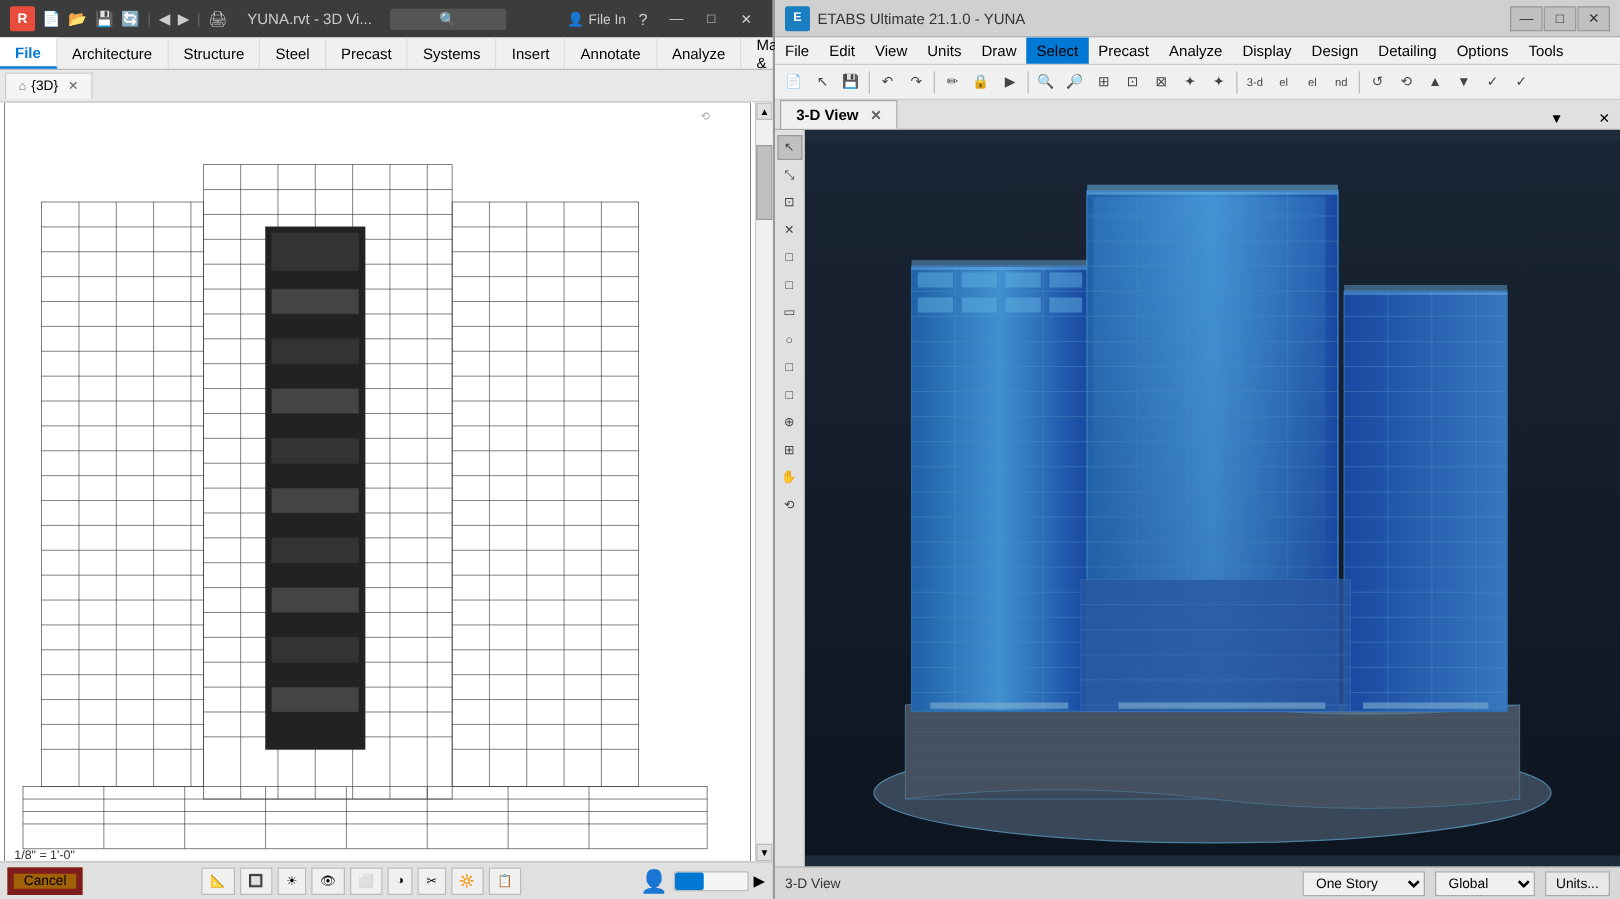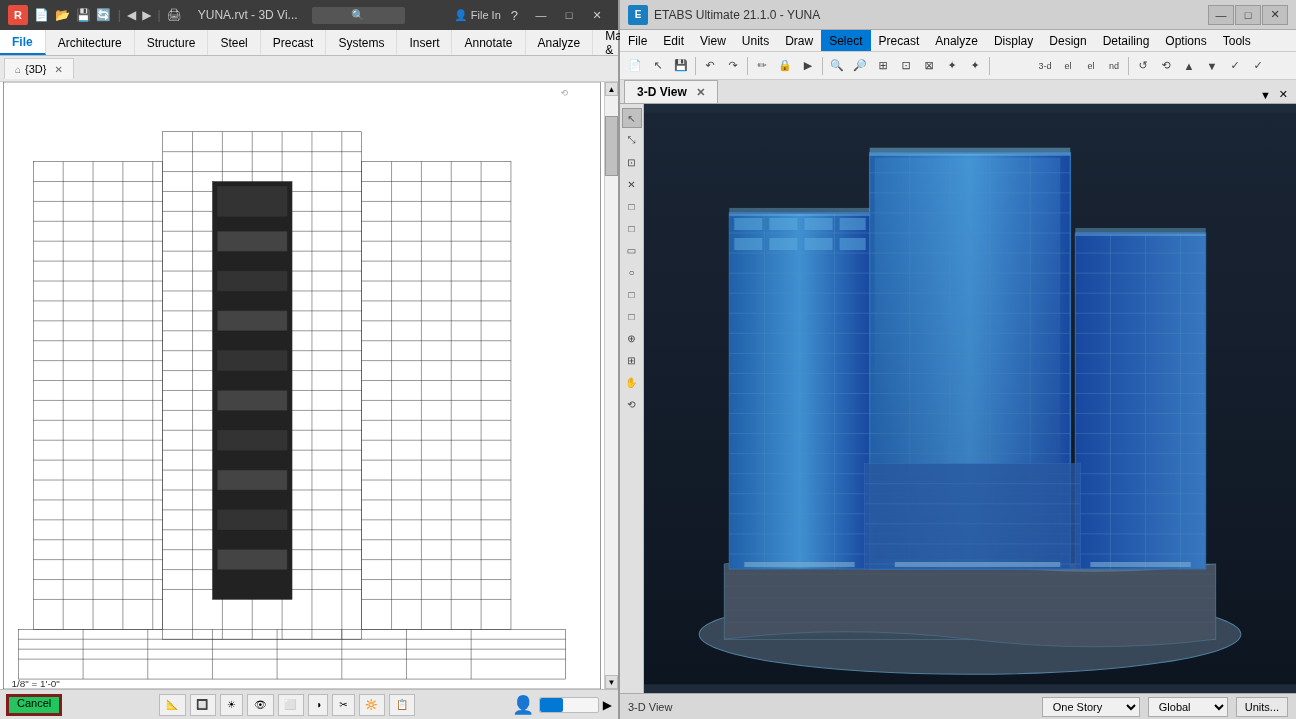--- a/index.html
+++ b/index.html
@@ -164,20 +164,21 @@
     .etabs-separator { width: 1px; height: 18px; background: #bbb; margin: 0 2px; }
 
     
     .etabs-view-tabs {
       background: #e0e0e0;
       height: 24px;
       display: flex;
       align-items: flex-end;
       padding: 0 4px;
       border-bottom: 1px solid #aaa;
+      gap: 20px;
     }
     .etabs-view-tab {
       padding: 4px 12px;
       font-size: 12px;
       cursor: pointer;
       background: #c8c8c8;
       border: 1px solid #aaa;
       border-bottom: none;
       margin-right: 2px;
     }
@@ -347,22 +348,22 @@
       height: 22px;
       background: #f0f0f0;
       border: 1px solid #bbb;
       padding: 0 6px;
       font-size: 10px;
       cursor: pointer;
       display: flex; align-items: center; justify-content: center;
     }
     .revit-cancel-btn {
       height: 22px;
-      background: #22c55e;
-      border: 3px solid #7f1d1d;
+      background: #a16207;
+      border: 5px solid #7f1d1d;
       padding: 0 8px;
       font-size: 11px;
       cursor: pointer;
     }
   </style>
 </head>
 <body>
 
 <div class="left-panel">
 
@@ -620,21 +621,21 @@
     <button class="etabs-tool-btn">▶</button>
     <div class="etabs-separator"></div>
     <button class="etabs-tool-btn">🔍</button>
     <button class="etabs-tool-btn">🔎</button>
     <button class="etabs-tool-btn">⊞</button>
     <button class="etabs-tool-btn">⊡</button>
     <button class="etabs-tool-btn">⊠</button>
     <button class="etabs-tool-btn">✦</button>
     <button class="etabs-tool-btn">✦</button>
     <div class="etabs-separator"></div>
-    <button class="etabs-tool-btn" style="font-size:9px;margin-left:41px;">3-d</button>
+    <button class="etabs-tool-btn" style="font-size:9px;">3-d</button>
     <button class="etabs-tool-btn" style="font-size:9px;">el</button>
     <button class="etabs-tool-btn" style="font-size:9px;">el</button>
     <button class="etabs-tool-btn" style="font-size:9px;text-align:right;">nd</button>
     <div class="etabs-separator"></div>
     <button class="etabs-tool-btn">↺</button>
     <button class="etabs-tool-btn">⟲</button>
     <button class="etabs-tool-btn">▲</button>
     <button class="etabs-tool-btn">▼</button>
     <button class="etabs-tool-btn">✓</button>
     <button class="etabs-tool-btn">✓</button>

